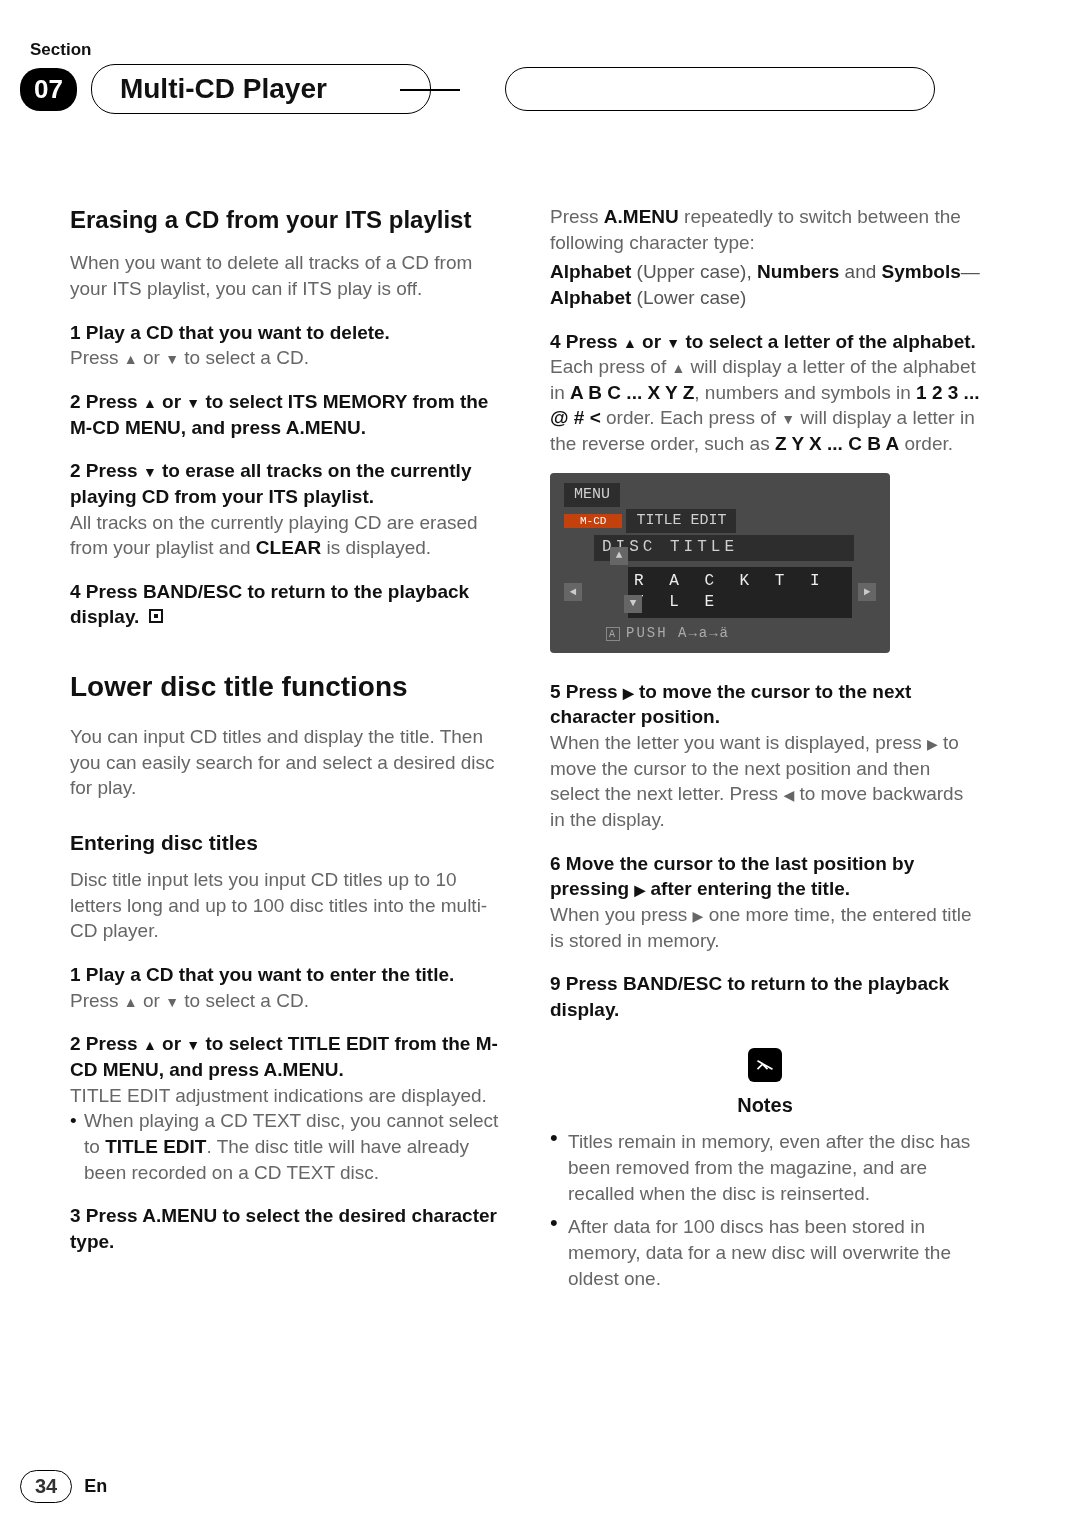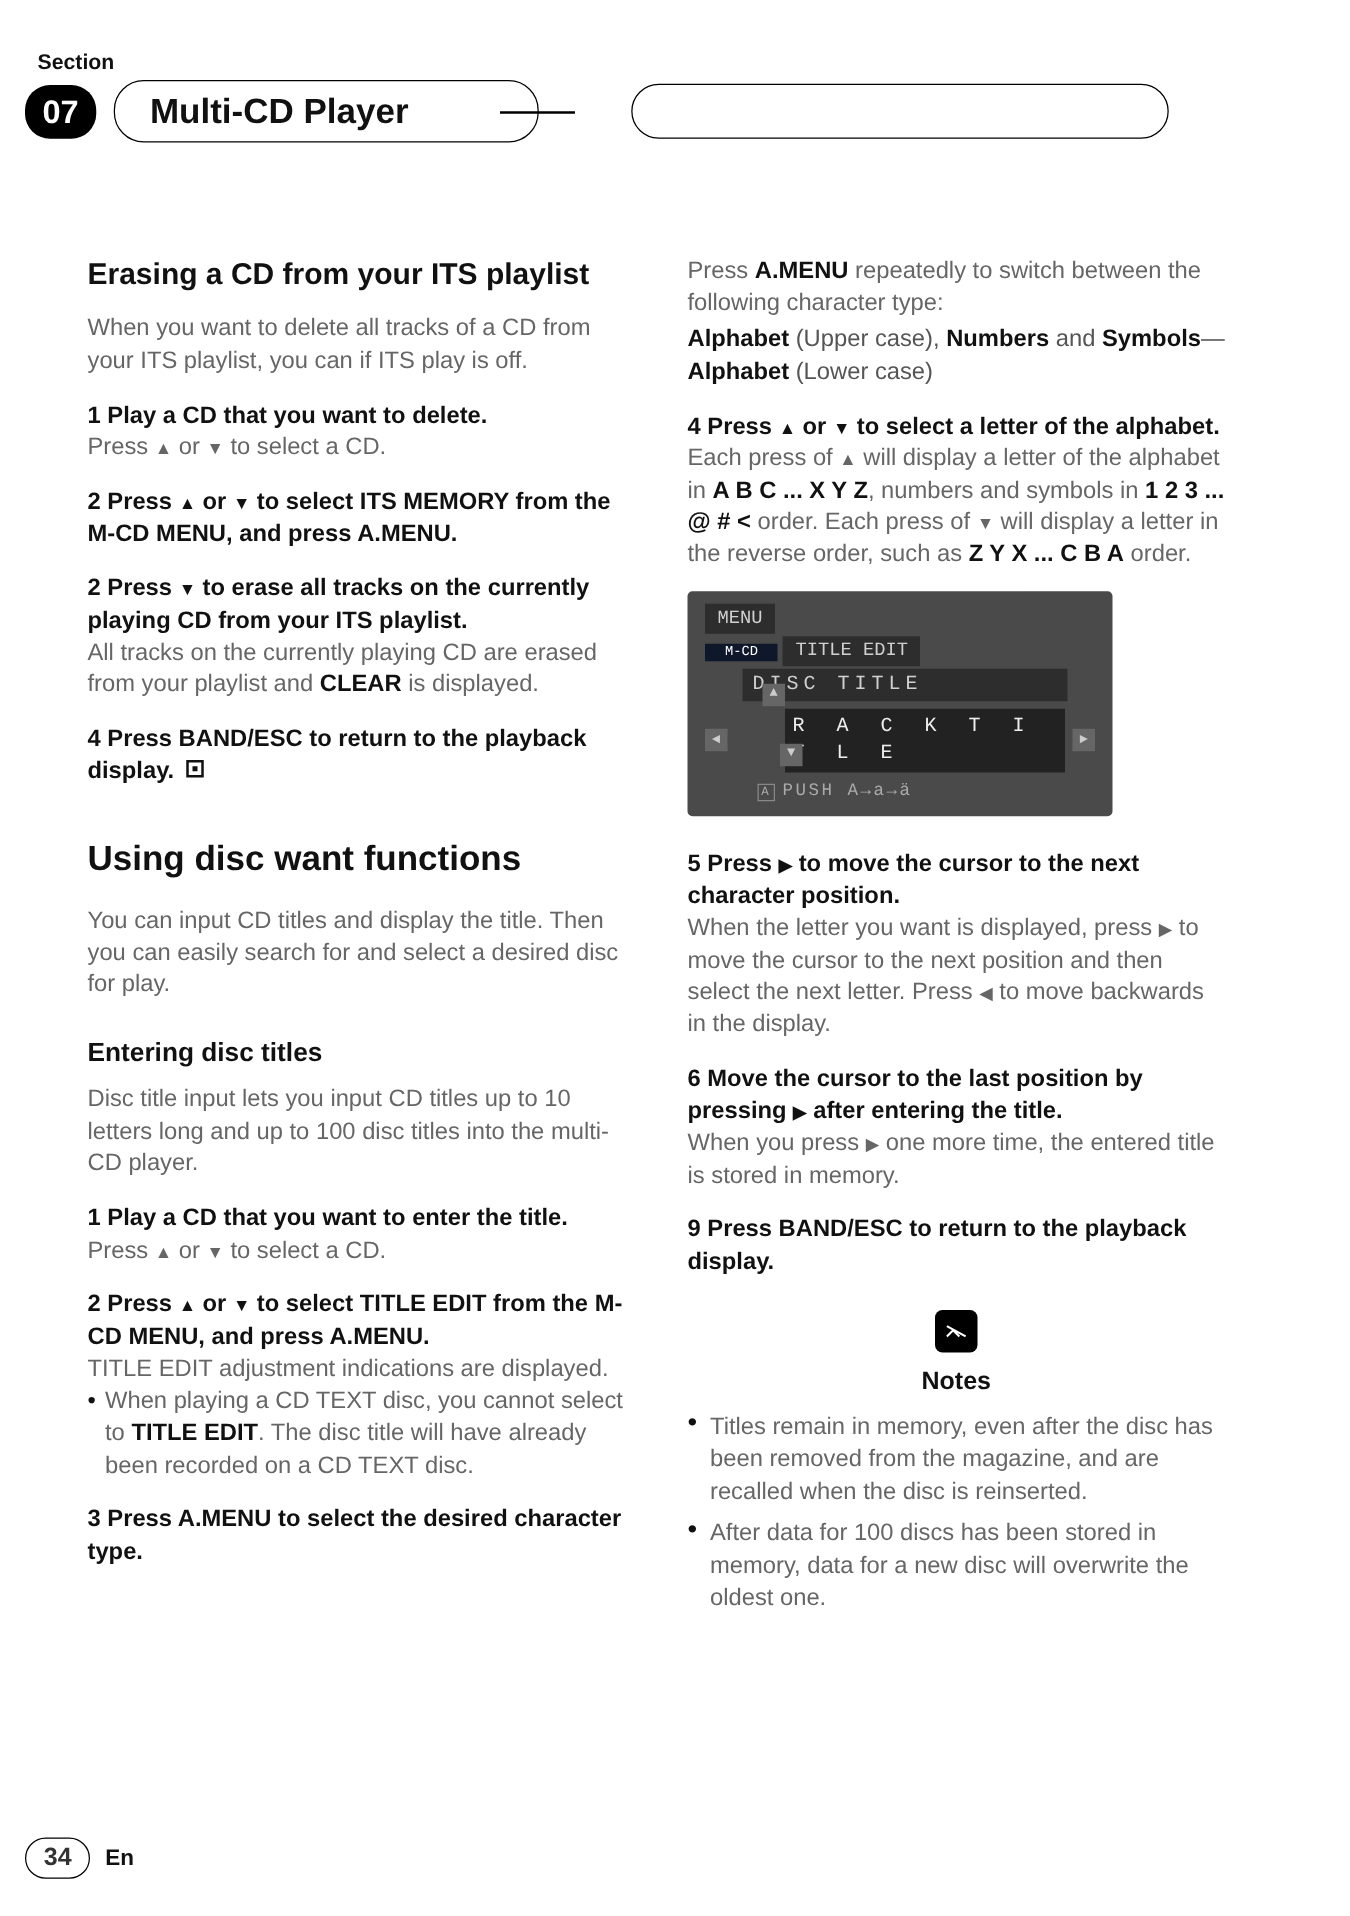--- a/index.html
+++ b/index.html
@@ -23,21 +23,21 @@
   .bold { font-weight: bold; color:#111;margin-top:16px; }
   .tri-up::before { content: "\25B2"; font-size: 14px; }
   .tri-down::before { content: "\25BC"; font-size: 14px; }
   .tri-right::before { content: "\25B6"; font-size: 14px; }
   .tri-left::before { content: "\25C0"; font-size: 14px; }
   .stop-sq { display:inline-block; width:14px; height:14px; border:2px solid #111; vertical-align:middle; position:relative; top:-2px; margin-left:4px; }
   .stop-sq::after { content:""; position:absolute; left:3px; top:3px; width:4px; height:4px; background:#111; }
   .screenshot { width: 340px; height: 180px; background: #4a4a4a; border-radius: 4px; margin: 16px 0 26px 0; position: relative; padding: 10px 14px; color: #d0d0d0; font-family: "Courier New", monospace; font-size: 16px; }
   .scr-row { background:#2d2d2d; padding:2px 8px; margin:2px 0; letter-spacing: 4px; }
   .scr-title1 { background:#2d2d2d; display:inline-block; padding:2px 10px; font-size:15px; }
-  .scr-mcd { background:#0f172a; color:#fff; font-size:11px; padding:1px 16px; margin-right:4px; }
+  .scr-mcd { background:#c2410c; color:#fff; font-size:11px; padding:1px 16px; margin-right:4px; }
   .scr-nav { display:flex; align-items:center; gap:6px; margin:6px 0; }
   .scr-arrow { width:18px; height:18px; background:#666; display:inline-flex; align-items:center; justify-content:center; font-size:11px; color:#ccc; }
   .scr-letters { background:#222; color:#eee; padding:4px 6px; letter-spacing:8px; flex:1; }
   .scr-push { font-size:14px; color:#aaa; letter-spacing:2px; margin-top:6px; padding-left:42px; }
   .notes-head { display:flex; align-items:center; gap:10px; margin-top:26px; margin-bottom:10px;flex-direction:column; }
   .notes-icon { width:34px; height:34px; background:#000; border-radius:6px; display:flex; align-items:center; justify-content:center; color:#fff; }
   .notes-title { font-weight:bold; font-size:20px; color:#111; }
   .bullet-list { list-style: none; }
   .bullet-list li { padding-left: 18px; position: relative; margin-bottom: 8px; color:#666; }
   .bullet-list li::before { content:"\2022"; position:absolute; left:0; top:0; color:#111; font-size:22px; line-height:18px; }
@@ -87,21 +87,21 @@
         <div class="step-body">
           <span>All tracks on the currently playing CD are erased from your playlist and </span><span class="bold">CLEAR</span><span> is displayed.</span>
         </div>
       </div>
 
       <div class="step">
         <span class="step-head">4   Press BAND/ESC to return to the playback display.</span>
         <span class="stop-sq"></span>
       </div>
 
-      <div class="h1">Using disc want functions</div>
+      <div class="h1">Lower disc title functions</div>
       <div class="para">You can input CD titles and display the title. Then you can easily search for and select a desired disc for play.</div>
 
       <div class="h3">Entering disc titles</div>
       <div class="para">Disc title input lets you input CD titles up to 10 letters long and up to 100 disc titles into the multi-CD player.</div>
 
       <div class="step">
         <div class="step-head">1   Play a CD that you want to enter the title.</div>
         <div class="step-body">
           <span>Press </span><span class="tri-up"></span><span> or </span><span class="tri-down"></span><span> to select a CD.</span>
         </div>

